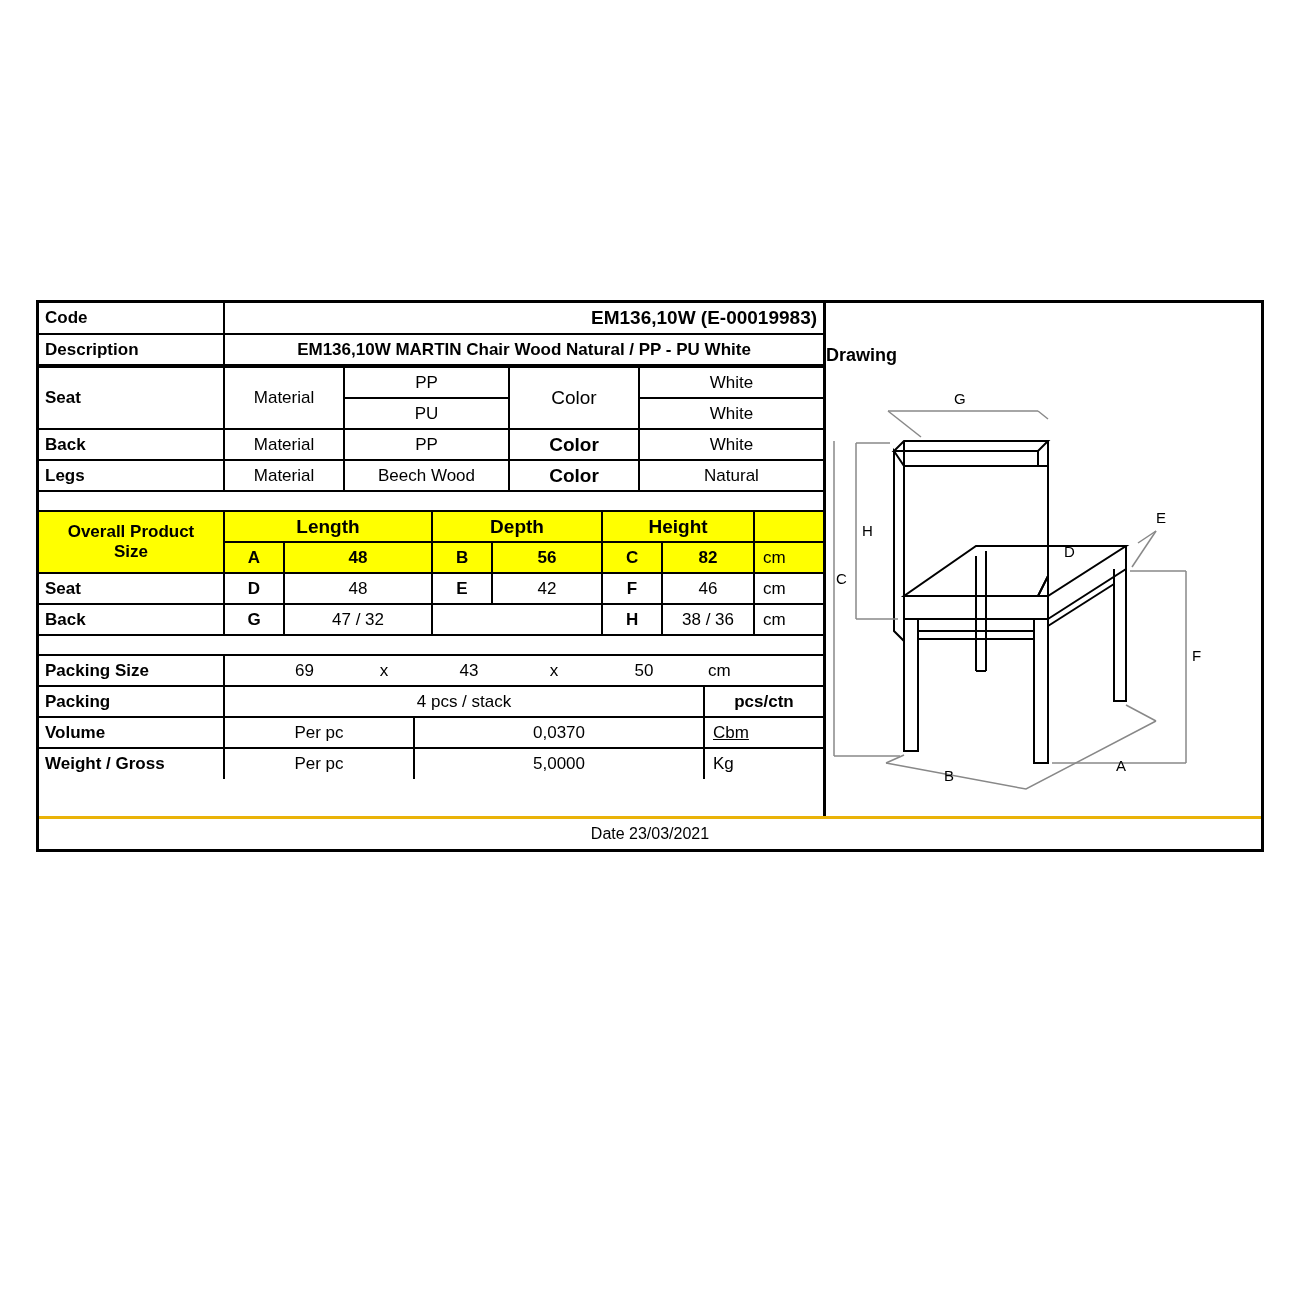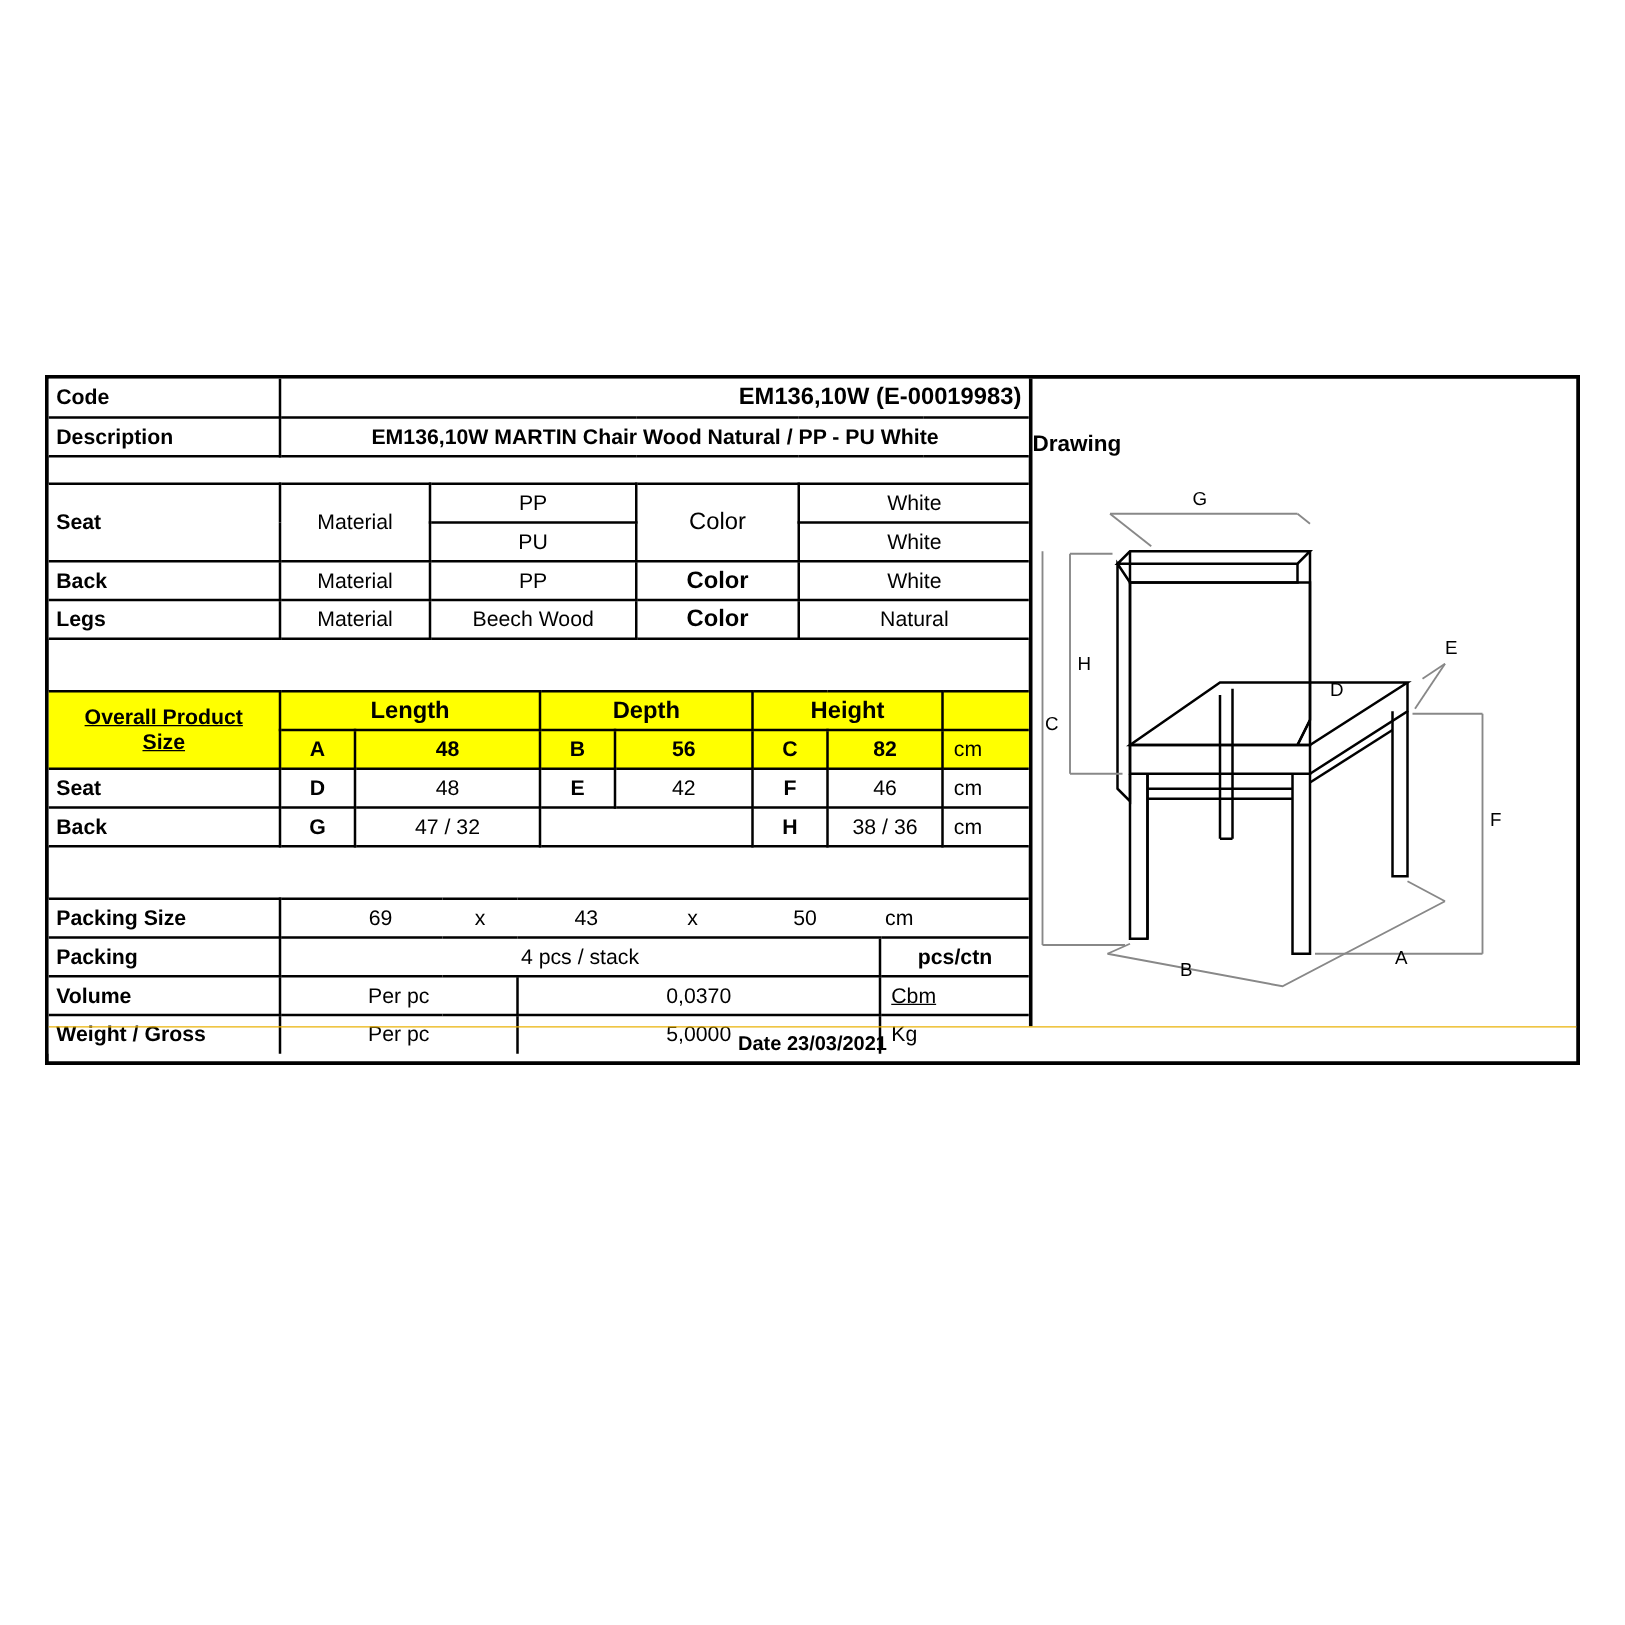--- a/index.html
+++ b/index.html
@@ -42,21 +42,20 @@
     display: flex;
     flex: 1 1 auto;
     min-height: 0;
   }
   .left-col {
     width: 787px;
     box-sizing: border-box;
     border-right: 3px solid #000;
     display: flex;
     flex-direction: column;
-    gap: 20px;
   }
   .right-col {
     flex: 1 1 auto;
     position: relative;
     box-sizing: border-box;
   }
   .drawing-label {
     text-align: left;
     font-size: 18px;
     font-weight: bold;
@@ -80,27 +79,27 @@
   .nb-left { border-left: none !important; }
   .nb-right { border-right: none !important; }
 
   .lbl { font-weight: bold; font-size: 19px; padding-left: 10px; }
   .ctr { text-align: center; }
   .small { font-size: 16px; }
   .b { font-weight: bold; }
   .yel { background: #ffff00 !important; }
 
   .date-row {
-    border-top: 1px solid #eab308;
+    border-top: 3px solid #eab308;
     height: 30px;
     display: flex;
     align-items: center;
     justify-content: center;
     font-size: 16px;
-    font-weight: bold;
+    font-weight: normal;
   }
 
   
   .draw-wrap {
     position: absolute;
     left: 0; top: 68px;
     width: 100%;
     height: 420px;
   }
   svg { display: block; }
@@ -183,21 +182,21 @@
               <col style="width:60px">
               <col style="width:148px">
             <col style="width:60px">
               <col style="width:110px">
               <col style="width:60px">
             <col style="width:92px">
               <col style="width:69px">
           </colgroup>
           <tbody>
               <tr>
-            <td class="lbl ctr yel nb-left" rowspan="2" style="padding:0;line-height:1.15;text-decoration:underline;">
+            <td class="lbl ctr yel nb-left" rowspan="2" style="padding:0;line-height:1.15;">
               <div>Overall Product</div>
               <div>Size</div>
             </td>
             <td class="ctr b yel" colspan="2" style="font-size:19px;">Length</td>
             <td class="ctr b yel" colspan="2" style="font-size:19px;">Depth</td>
             <td class="ctr b yel" colspan="2" style="font-size:19px;">Height</td>
             <td class="yel nb-right"></td>
           </tr>
           <tr>
             <td class="ctr b yel">A</td>

